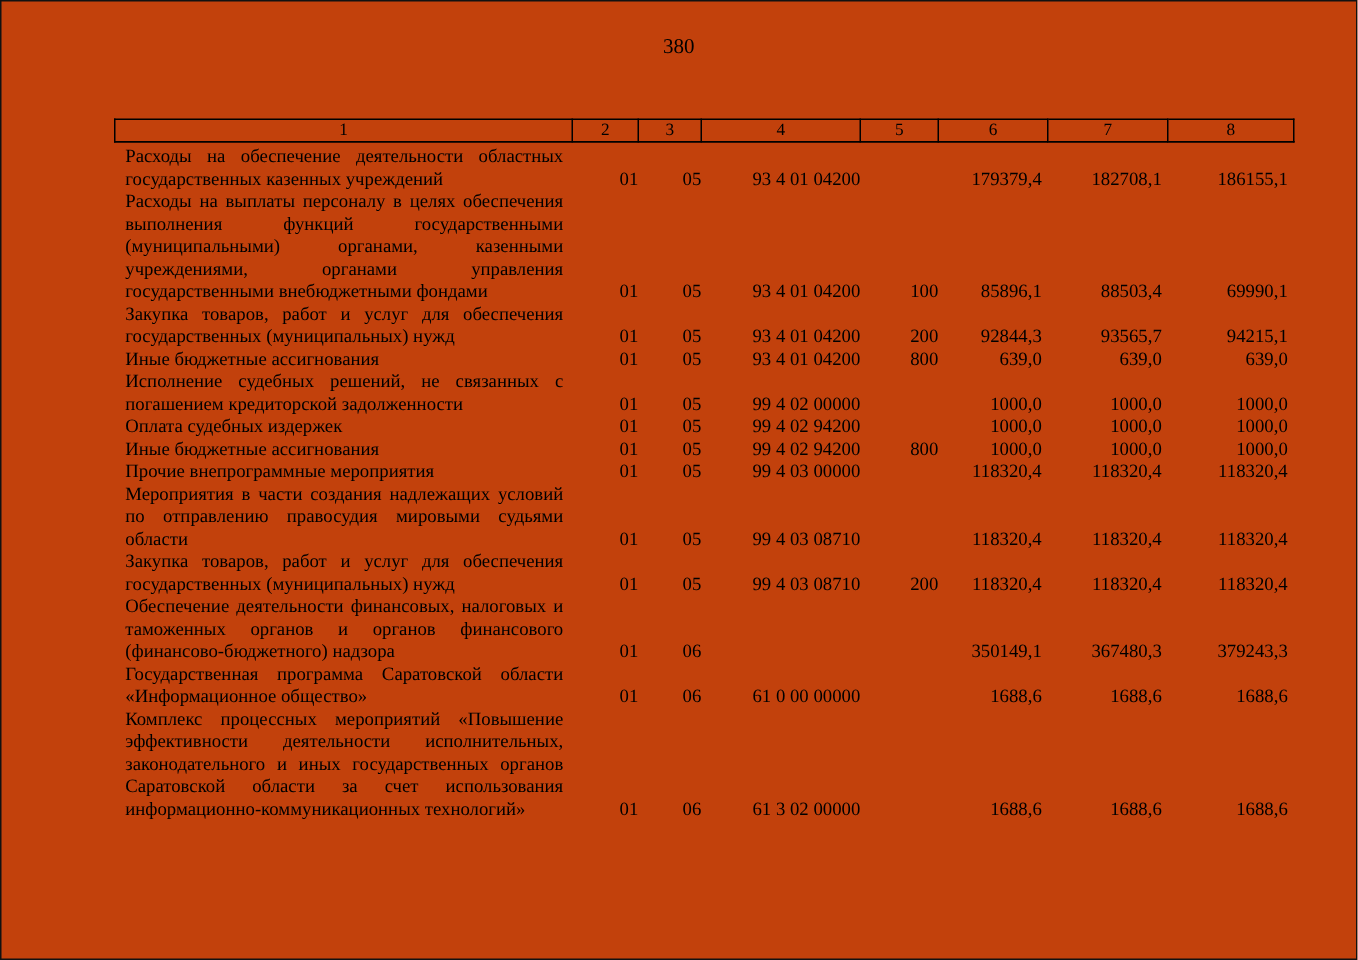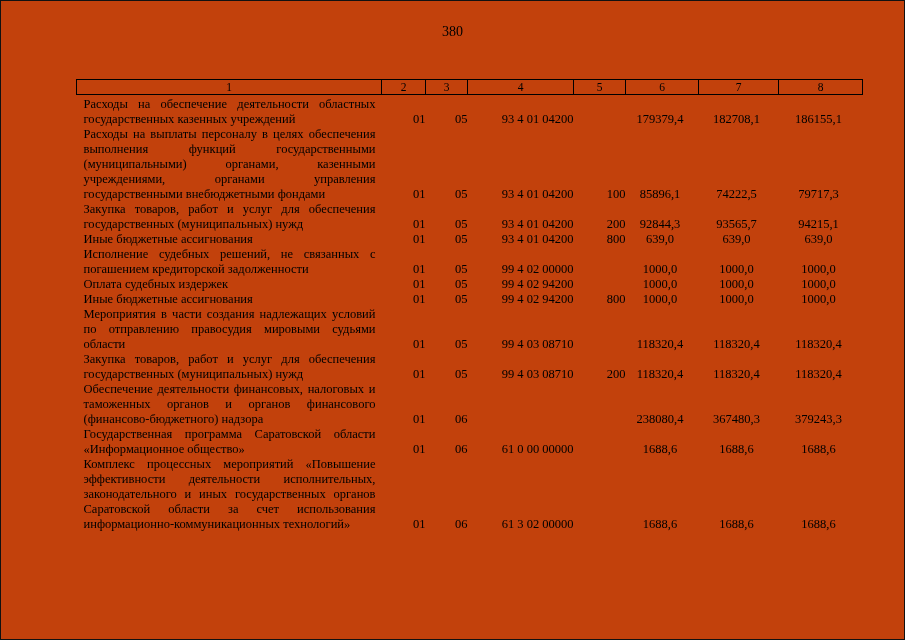--- a/index.html
+++ b/index.html
@@ -57,21 +57,21 @@
   td.c0 {
     text-align: justify;
     padding-left: 7px;
     padding-right: 6px;
   }
   td.c1, td.c2, td.c3, td.c4 {
     text-align: right;
     white-space: nowrap;
   }
   td.c5, td.c6, td.c7 {
-    text-align: center;
+    text-align: right;
     padding-right: 4px;
     white-space: nowrap;
   }
 </style>
 </head>
 <body>
 
 <div class="page">
   <div class="page-number">380</div>
 
@@ -109,22 +109,22 @@
           <td class="c6">182708,1</td>
           <td class="c7">186155,1</td>
         </tr>
         <tr>
           <td class="c0">Расходы на выплаты персоналу в целях обеспечения выполнения функций государственными (муниципальными) органами, казенными учреждениями, органами управления государственными внебюджетными фондами</td>
           <td class="c1">01</td>
           <td class="c2">05</td>
           <td class="c3">93 4 01 04200</td>
           <td class="c4">100</td>
           <td class="c5">85896,1</td>
-          <td class="c6">74222,5</td>
-          <td class="c7">79717,3</td>
+          <td class="c6">88503,4</td>
+          <td class="c7">69990,1</td>
         </tr>
         <tr>
           <td class="c0">Закупка товаров, работ и услуг для обеспечения государственных (муниципальных) нужд</td>
           <td class="c1">01</td>
           <td class="c2">05</td>
           <td class="c3">93 4 01 04200</td>
           <td class="c4">200</td>
           <td class="c5">92844,3</td>
           <td class="c6">93565,7</td>
           <td class="c7">94215,1</td>
@@ -163,20 +163,30 @@
           <td class="c0">Иные бюджетные ассигнования</td>
           <td class="c1">01</td>
           <td class="c2">05</td>
           <td class="c3">99 4 02 94200</td>
           <td class="c4">800</td>
           <td class="c5">1000,0</td>
           <td class="c6">1000,0</td>
           <td class="c7">1000,0</td>
         </tr>
         <tr>
+          <td class="c0">Прочие внепрограммные мероприятия</td>
+          <td class="c1">01</td>
+          <td class="c2">05</td>
+          <td class="c3">99 4 03 00000</td>
+          <td class="c4"></td>
+          <td class="c5">118320,4</td>
+          <td class="c6">118320,4</td>
+          <td class="c7">118320,4</td>
+        </tr>
+        <tr>
           <td class="c0">Мероприятия в части создания надлежащих условий по отправлению правосудия мировыми судьями области</td>
           <td class="c1">01</td>
           <td class="c2">05</td>
           <td class="c3">99 4 03 08710</td>
           <td class="c4"></td>
           <td class="c5">118320,4</td>
           <td class="c6">118320,4</td>
           <td class="c7">118320,4</td>
         </tr>
         <tr>
@@ -188,21 +198,21 @@
           <td class="c5">118320,4</td>
           <td class="c6">118320,4</td>
           <td class="c7">118320,4</td>
         </tr>
         <tr>
           <td class="c0">Обеспечение деятельности финансовых, налоговых и таможенных органов и органов финансового (финансово-бюджетного) надзора</td>
           <td class="c1">01</td>
           <td class="c2">06</td>
           <td class="c3"></td>
           <td class="c4"></td>
-          <td class="c5">238080,4</td>
+          <td class="c5">350149,1</td>
           <td class="c6">367480,3</td>
           <td class="c7">379243,3</td>
         </tr>
         <tr>
           <td class="c0">Государственная программа Саратовской области «Информационное общество»</td>
           <td class="c1">01</td>
           <td class="c2">06</td>
           <td class="c3">61 0 00 00000</td>
           <td class="c4"></td>
           <td class="c5">1688,6</td>

